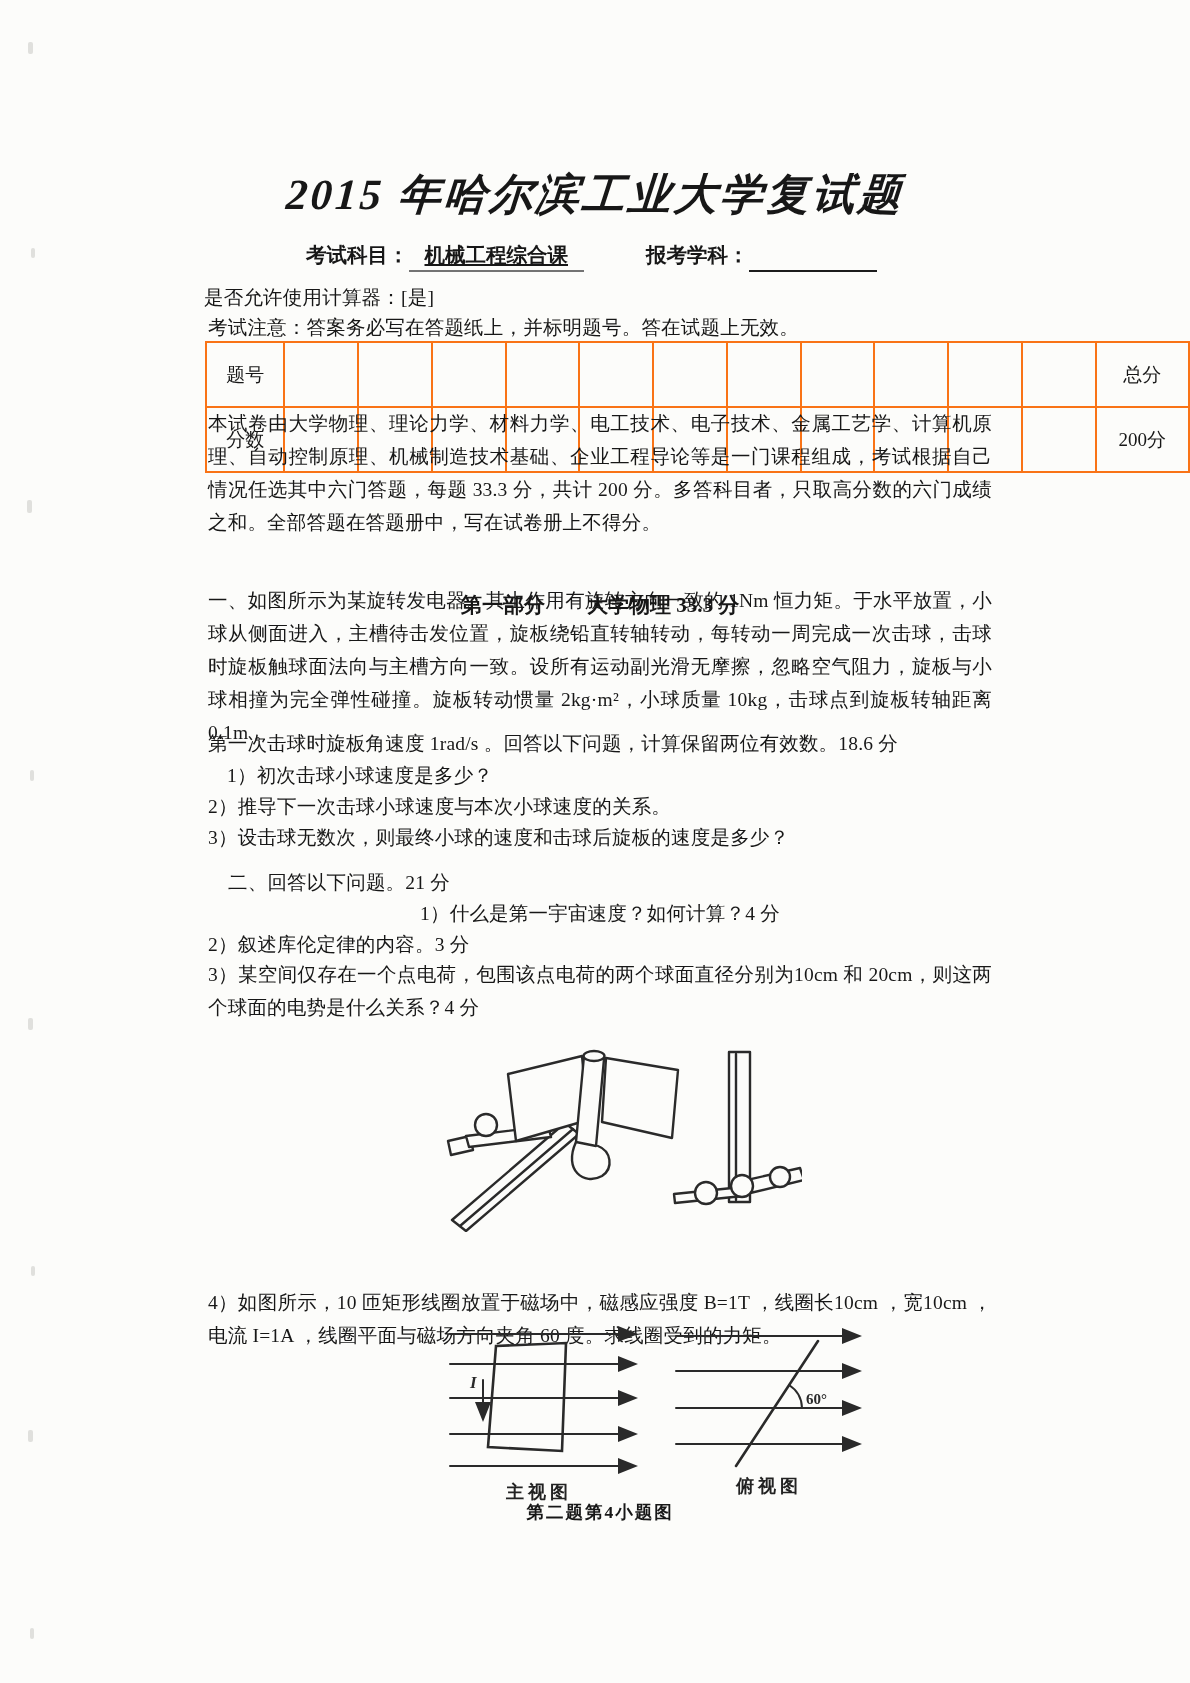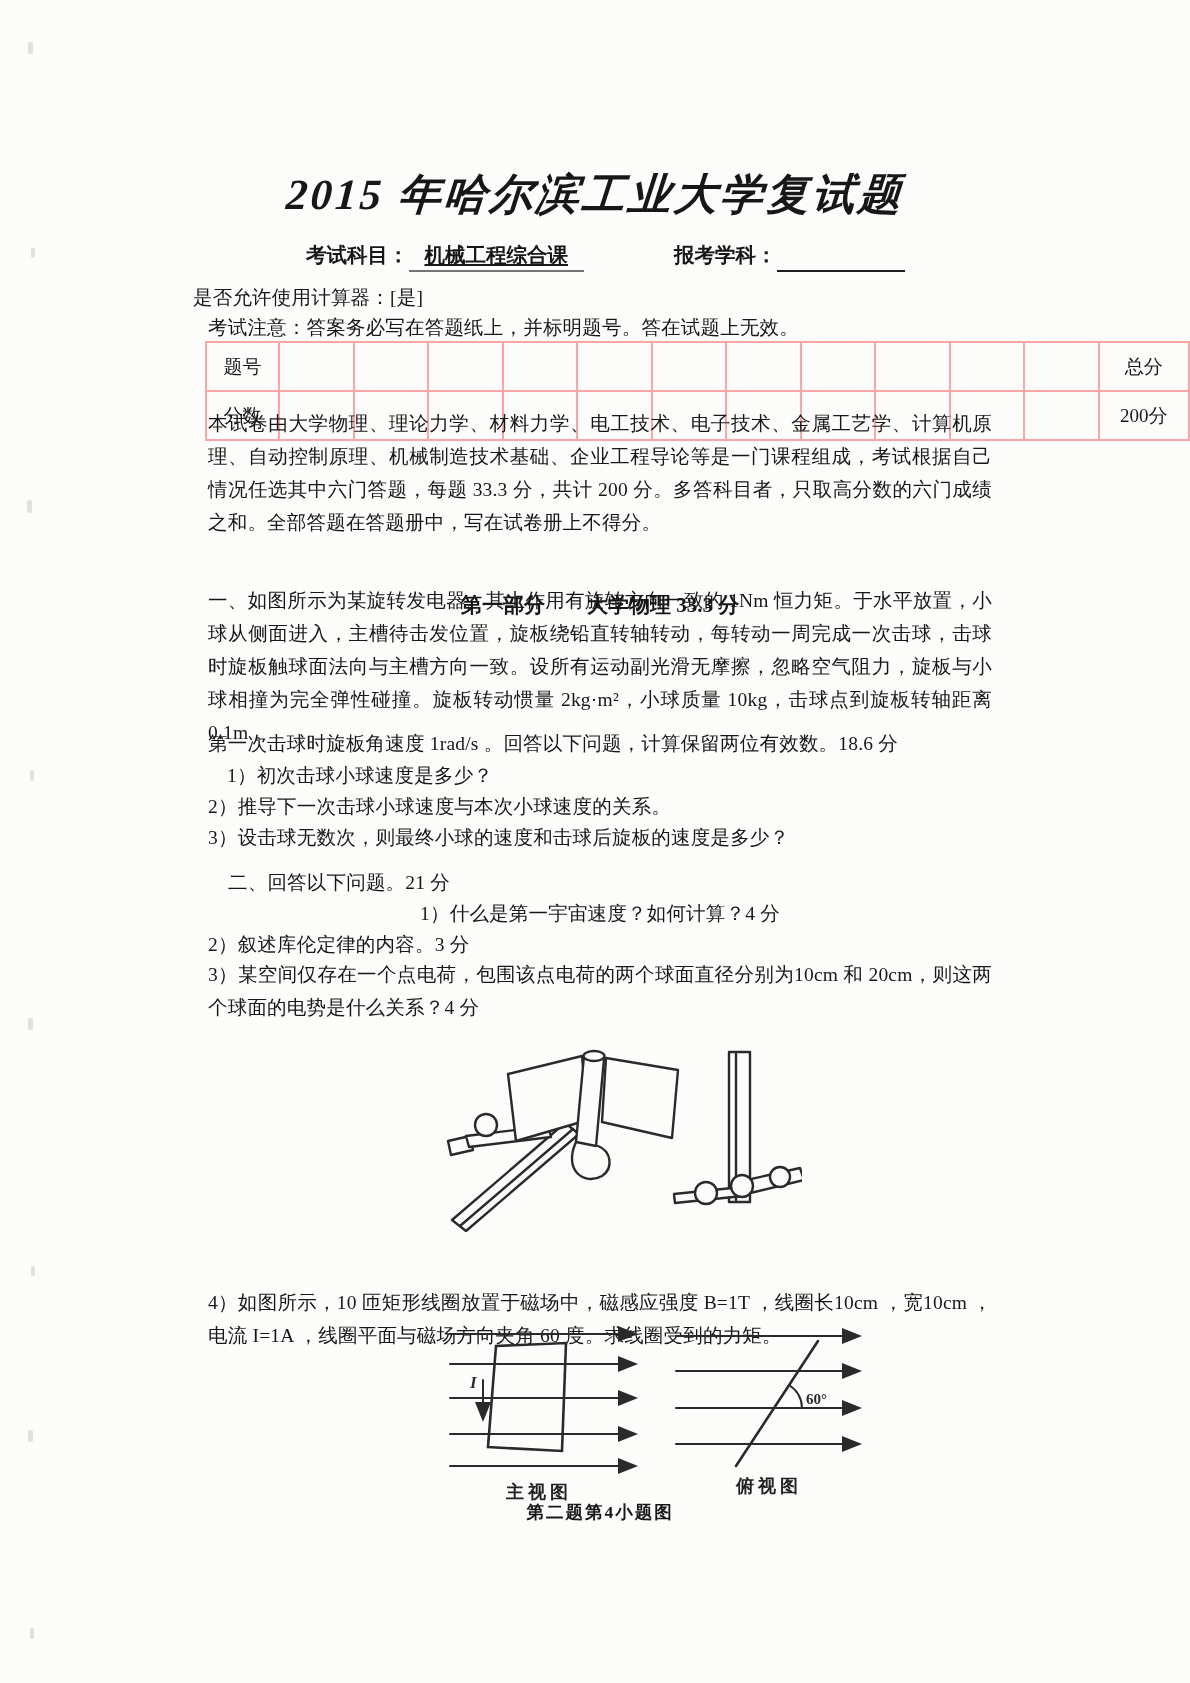--- a/index.html
+++ b/index.html
@@ -13,29 +13,29 @@
   .body-text{font-size:19.5px;line-height:33px;letter-spacing:0.2px;}
   .justify{text-align:justify;}
   .title{
     top:166px;left:0;width:1190px;text-align:center;
     font-size:43px;font-weight:900;font-style:italic;letter-spacing:3px;
     transform:skewX(-4deg);
   }
   .subject-line{top:241px;left:306px;font-size:20.5px;font-weight:700;white-space:nowrap;}
   .uline{display:inline-block;border-bottom:2px solid #737373;padding:0 16px 1px 16px;text-decoration:underline;}
   .blank-uline{display:inline-block;border-bottom:2px solid #1c1c1c;width:128px;height:20px;vertical-align:bottom;}
-  .major{margin-left:90px;}
-  .calc-line{top:281px;left:193px;}
+  .major{margin-left:62px;}
+  .calc-line{top:281px;left:204px;}
   .notice-line{top:311px;left:208px;}
   table.score{
     position:absolute;top:341px;left:205px;border-collapse:collapse;
     font-size:19px;
   }
   table.score td{
-    border:2px solid #fca5a5;height:31px;padding:8px;text-align:center;
+    border:2px solid #f97316;height:31px;padding:16px;text-align:center;
     background:transparent;
   }
   td.lbl{width:60px;}
   td.blank{width:64px;}
   td.last{width:78px;}
   .intro-par{top:407px;left:208px;width:784px;}
   .part-heading{top:551px;left:208px;width:784px;text-align:center;font-weight:700;font-size:21px;margin-top:40px;}
   .part-heading .gap{display:inline-block;width:42px;}
   .q1-intro{top:584px;left:208px;width:784px;}
   .q1-line2{top:727px;left:208px;width:784px;}

